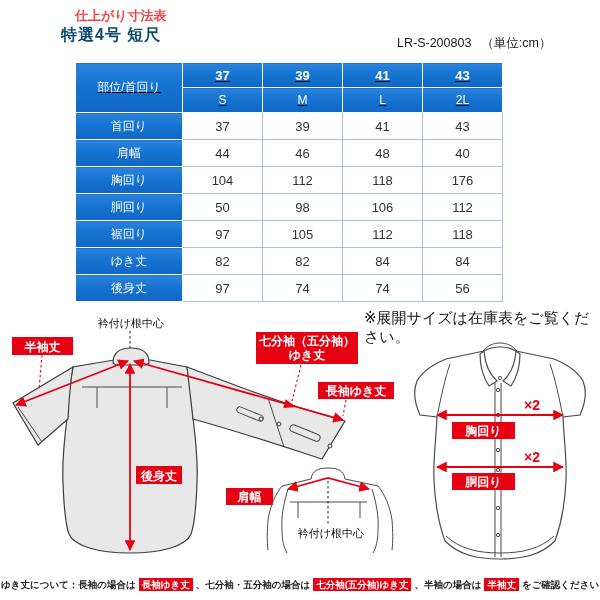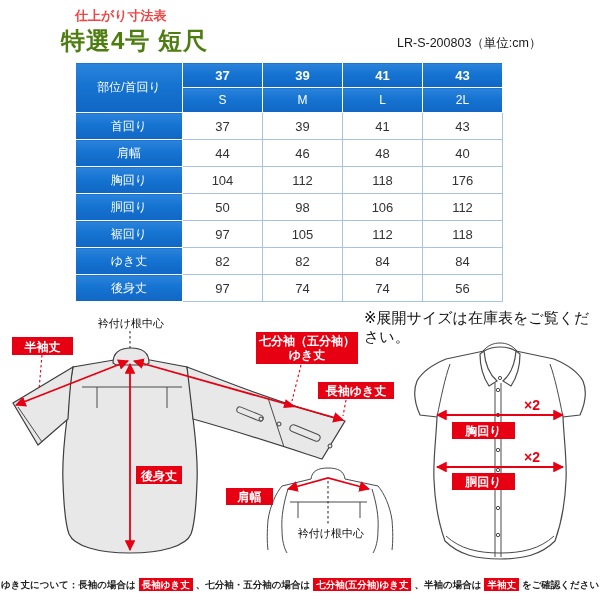--- a/index.html
+++ b/index.html
@@ -10,32 +10,32 @@
   }
   html,body{margin:0;padding:0;}
   body{
     width:600px;height:600px;position:relative;background:#fff;
     font-family:"Liberation Sans","DejaVu Sans",sans-serif;
     overflow:hidden;
   }
   .abs{position:absolute;}
   
   .subtitle{left:75px;top:7px;font-size:13px;font-weight:bold;color:#ef4444;}
-  .title{left:61px;top:25px;font-size:24px;font-weight:bold;color:#4d7c0f;letter-spacing:1px;}
+  .title{left:61px;top:25px;font-size:16px;font-weight:bold;color:#0c4a6e;letter-spacing:1px;}
   .code{left:397px;top:35px;font-size:12.5px;color:#1a1a1a;}
-  .code .unit{}
+  .code .unit{margin-left:10px;}
   
   table.size-table{
     left:75px;top:62px;position:absolute;border-collapse:collapse;table-layout:fixed;
     border:1px solid #a9c3de;
   }
   .size-table col.c0{width:107px;}
   .size-table col.cn{width:80px;}
   .size-table th,.size-table td{padding:0;text-align:center;vertical-align:middle;}
-  .size-table thead tr{height:25px;}
+  .size-table thead tr{height:25px;text-decoration:underline;}
   .size-table tbody tr{height:27px;padding-left:33px;}
   .size-table th{
     background:linear-gradient(180deg,#2b84dc 0%,var(--blue) 45%,#1166c4 100%);
     color:#fff;border:1px solid #fff;font-weight:normal;
   }
   .size-table th.size-num{font-size:13px;font-weight:bold;}
   .size-table th.size-alpha{font-size:12px;}
   .size-table th.corner{font-size:12px;}
   .size-table tbody th{font-size:12px;}
   .size-table td{

